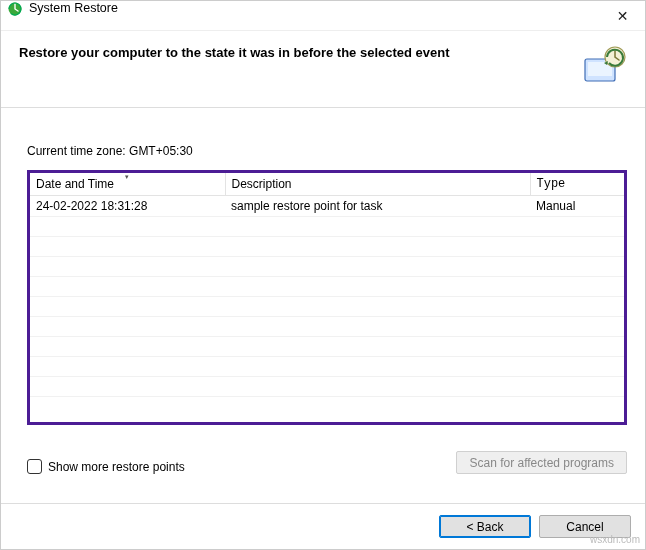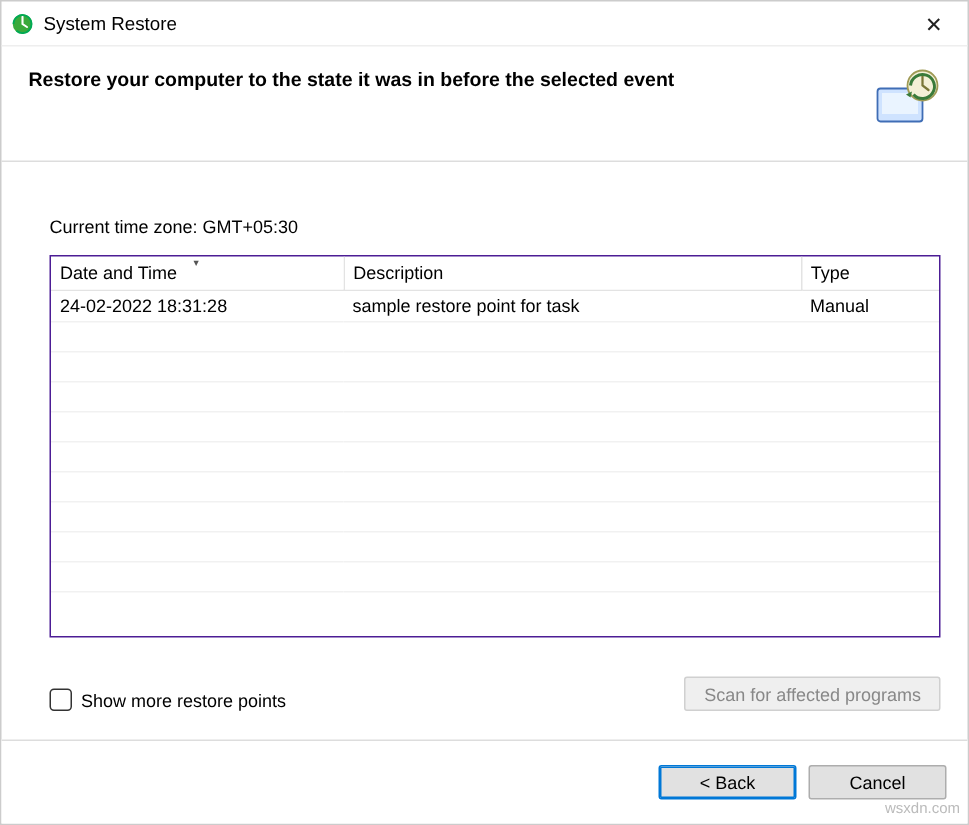--- a/index.html
+++ b/index.html
@@ -8,21 +8,21 @@
     width: 646px; height: 550px;
     font-family: "Segoe UI", Tahoma, sans-serif;
     font-size: 12px;
     background: #fff;
     color: #000;
     overflow: hidden;
   }
   .window { width: 646px; height: 550px; display: flex; flex-direction: column; border: 1px solid #ccc; }
   .titlebar {
     height: 30px;
-    display: flex; align-items: center;
+    display: flex; align-items: flex-start;
     padding: 0 0 0 6px;
     border-bottom: 1px solid #eee;
     font-size: 12.5px;
   }
   .titlebar .icon { width: 16px; height: 16px; margin-right: 6px; display: inline-flex; }
   .titlebar .title { flex: 1; }
   .titlebar .close {
     width: 45px; height: 30px;
     display: flex; align-items: center; justify-content: center;
     font-size: 14px; color: #222;
@@ -33,48 +33,48 @@
     display: flex; align-items: flex-start;
     justify-content: space-between;
   }
   .header .heading { font-size: 13px; font-weight: 600; margin-top: 0; }
   .header .bigicon { width: 44px; height: 40px; }
 
   .divider { height: 1px; background: #ddd; margin: 0; }
 
   .content {
     flex: 1;
-    padding: 36px 18px 12px 32px;
-    display: flex; flex-direction: column;
+    padding: 36px 18px 12px 6px;
+    display: flex; flex-direction: column; margin-left: 20px;
   }
   .tz-label { font-size: 12px; margin-bottom: 12px; }
 
   .table-wrap {
-    border: 1px solid #4c1d95;
+    border: 3px solid #4c1d95;
     background: #fff;
     height: 255px;
     overflow: hidden;
   }
   table { border-collapse: collapse; width: 100%; table-layout: fixed; }
   th, td {
     text-align: left;
     padding: 3px 6px;
     font-weight: normal;
     font-size: 12px;
     white-space: nowrap;
     overflow: hidden;
   }
   thead th {
     background: #fff;
     border-right: 1px solid #e3e3e3;
     border-bottom: 1px solid #e3e3e3;
     position: relative;
     height: 22px;
   }
-  thead th:last-child { border-right: none; }
+  thead th:last-child { border-right: none; font-family: Liberation Mono, monospace; }
   tbody tr { border-bottom: 1px solid #f1f1f1; height: 20px; }
   .sort-ind {
     position: absolute; left: 95px; top: 0px;
     font-size: 7px; color: #555;
   }
 
   .below-table {
     display: flex; align-items: flex-end; justify-content: space-between;
     margin-top: 26px;
   }
@@ -100,21 +100,21 @@
   }
   .btn.default {
     border-color: #0078d7;
     box-shadow: 0 0 0 1px #0078d7 inset;
     background: #e1e1e1;
   }
   .btn.scan { min-width: 160px; }
 
   .footer {
     border-top: 1px solid #ddd;
-    height: 56px;
+    height: 46px;
     display: flex; align-items: center; justify-content: flex-end;
     gap: 8px;
     padding: 0 14px;
     background: #fff;
   }
   .footer-credit {
     position: absolute;
     right: 6px; top: 534px;
     font-size: 10px; color: #bbb;
   }

